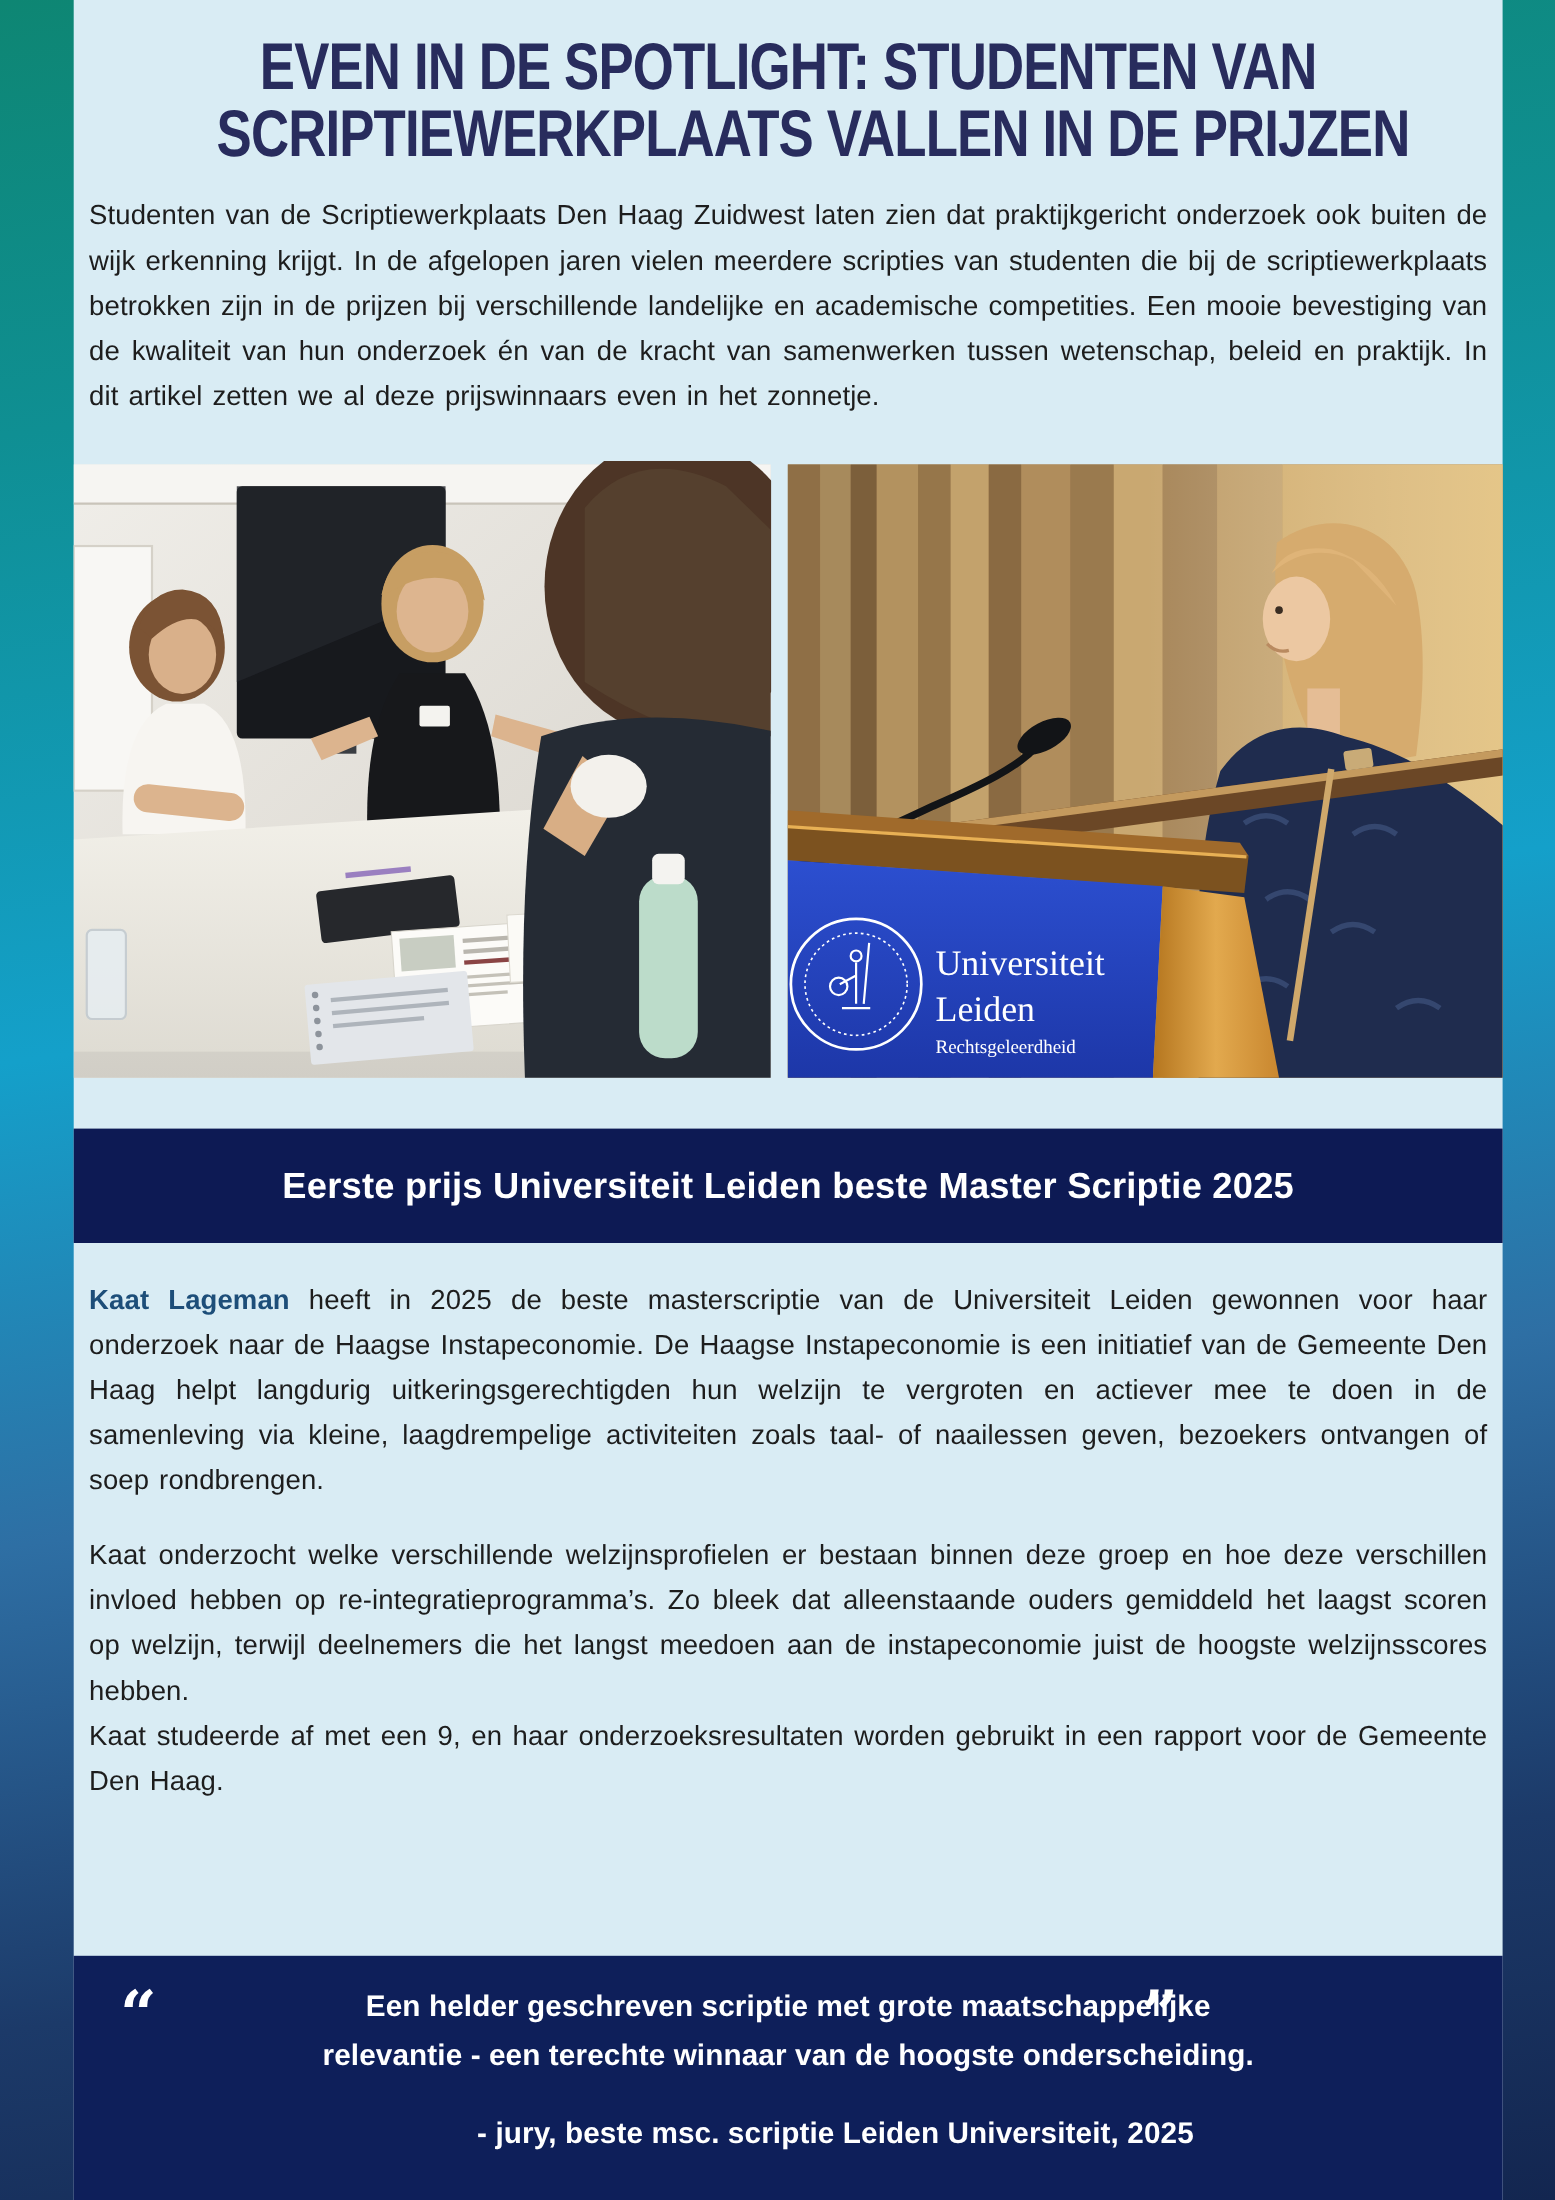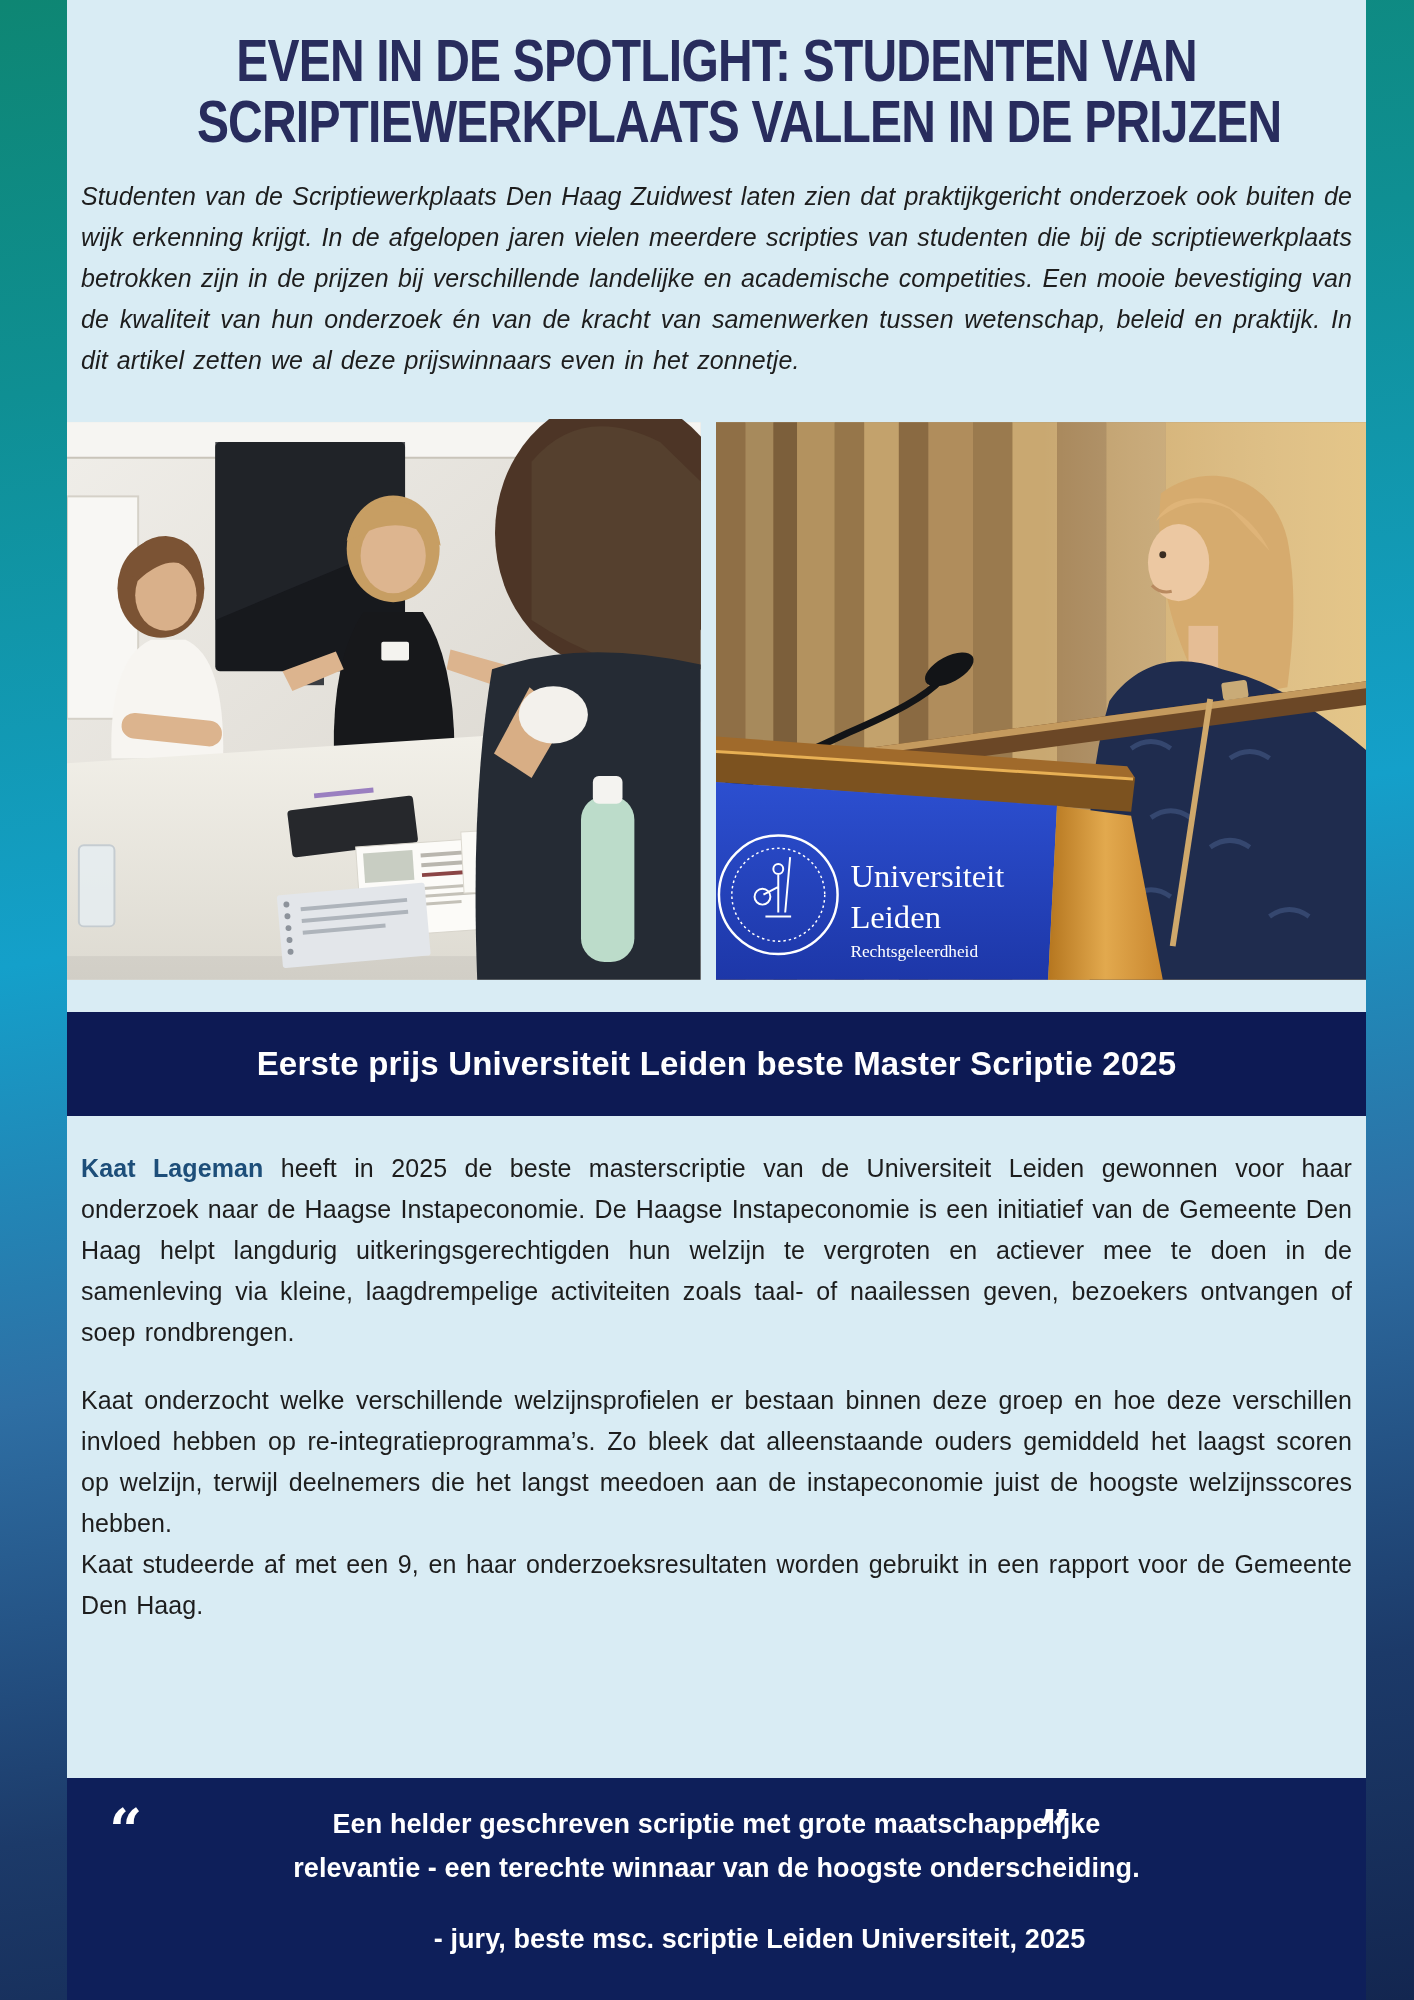--- a/index.html
+++ b/index.html
@@ -12,26 +12,26 @@
     position:absolute;left:67px;top:0;width:1299px;height:2000px;
     background:#d9ecf4;display:flex;flex-direction:column;
   }
   .title{margin-top:30px;color:#282c5d;text-align:center;}
   .title .line{
     font-size:60px;line-height:61px;font-weight:bold;letter-spacing:-1px;
     transform:scaleX(0.8);transform-origin:center;white-space:nowrap;
   }
   .intro{
     margin:24px 14px 0 14px;font-size:25px;line-height:41px;color:#1d1d1d;
-    text-align:justify;word-spacing:2px;letter-spacing:0.1px;font-style:italic;
+    text-align:justify;word-spacing:2px;letter-spacing:0.1px;
   }
   .photos{margin-top:38px;height:564px;display:flex;flex:none;gap:15px;}
   .photos svg{display:block;height:564px;}
   .banner{
-    margin-top:29px;height:104px;background:#0d1a54;flex:none;
+    margin-top:43px;height:104px;background:#0d1a54;flex:none;
     display:flex;align-items:center;justify-content:center;
   }
   .banner span{color:#ffffff;font-size:33px;font-weight:bold;letter-spacing:0.2px;}
   .article{
     margin:32px 14px 17px 14px;font-size:25px;line-height:41px;color:#1d1d1d;
     text-align:justify;word-spacing:2px;letter-spacing:0.1px;
   }
   .article p{margin:0;}
   .article p.gap{margin-top:27px;}
   .name{color:#1d4e79;font-weight:bold;}

